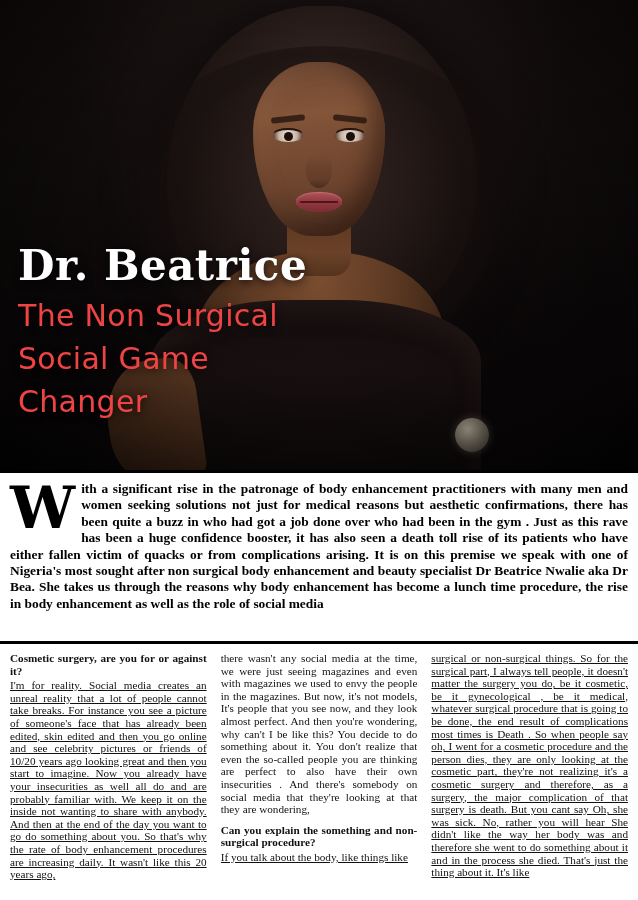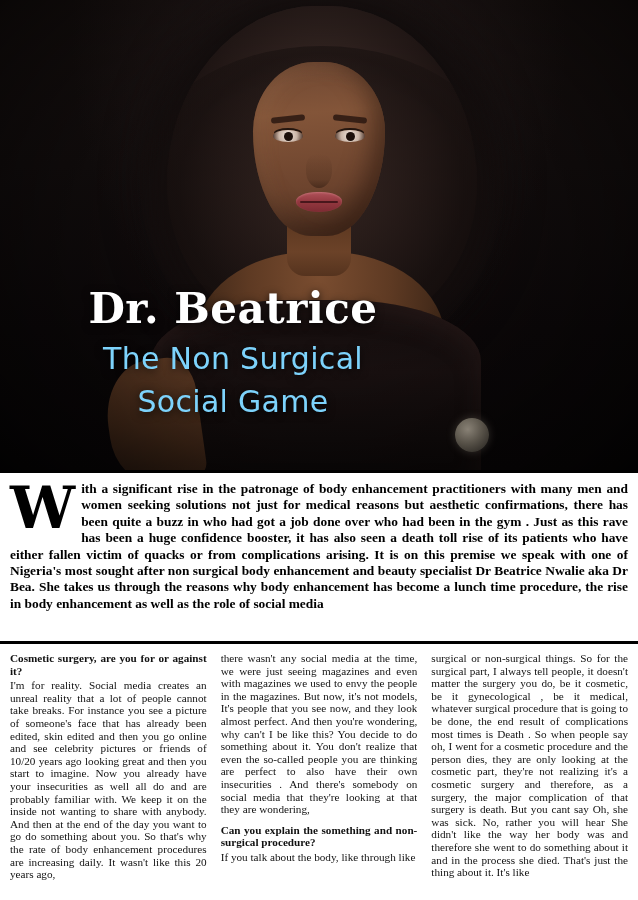--- a/index.html
+++ b/index.html
@@ -21,21 +21,20 @@
     box-sizing: border-box;
   }
 
   
   .hero {
     position: relative;
     width: 638px;
     height: 470px;
     overflow: hidden;
     background: #0a0708;
-    text-align: center;
   }
   .hero-bg {
     position: absolute;
     inset: 0;
     background:
       radial-gradient(circle at 50% 26%, rgba(120,90,80,0.30) 0%, rgba(30,20,20,0.0) 34%),
       radial-gradient(ellipse at 50% 8%, rgba(60,45,45,0.55) 0%, rgba(10,8,8,0) 55%),
       linear-gradient(180deg, #17100f 0%, #120d0d 35%, #0c0809 70%, #090607 100%);
   }
   
@@ -204,21 +203,21 @@
     color: #ffffff;
     font-size: 42px;
     line-height: 46px;
     letter-spacing: 0.5px;
     text-shadow: 0 2px 8px rgba(0,0,0,0.85);
     margin: 0;
   }
   .hero-sub {
     margin: 10px 0 0 0;
     font-family: "DejaVu Sans", sans-serif;
-    color: #7dd3fc;
+    color: #ef4444;
     font-size: 30px;
     line-height: 33px;
     font-weight: normal;
     letter-spacing: 0.3px;
     text-shadow: 0 2px 8px rgba(0,0,0,0.85);
   }
 
   
   .standfirst {
     position: relative;
@@ -248,39 +247,38 @@
   }
 
   
   .columns {
     display: flex;
     gap: 14px;
     padding: 8px 10px 6px 10px;
     box-sizing: border-box;
     height: 256px;
     overflow: hidden;
-    justify-content: flex-end;
   }
   .col {
     flex: 1 1 0;
     font-family: "Liberation Serif", serif;
     font-size: 11.2px;
     line-height: 12.6px;
     color: #111;
     text-align: justify;
     overflow: hidden;
   }
   .q {
     font-weight: bold;
     margin: 0 0 2px 0;
   }
   .a {
     margin: 0 0 8px 0;
   }
-  .col p:last-child { margin-bottom: 0; }
+  .col p:last-child { margin-bottom: 0; text-decoration: underline; }
 </style>
 </head>
 <body>
 
 <div class="page">
 
   <div class="hero">
     <div class="hero-bg"></div>
     <div class="hair"></div>
     <div class="chest"></div>
@@ -299,38 +297,39 @@
     </div>
     <div class="dress"></div>
     <div class="arm-l"></div>
     <div class="brooch"></div>
     <div class="vignette"></div>
 
     <div class="hero-title-wrap">
       <div class="hero-name">Dr. Beatrice</div>
       <div class="hero-sub">The Non Surgical</div>
       <div class="hero-sub">Social Game</div>
+      <div class="hero-sub">Changer</div>
     </div>
   </div>
 
   <div class="standfirst">
     <span class="dropcap">W</span><span>ith a significant rise in the patronage of body enhancement practitioners with many men and  women seeking solutions not just for medical reasons but aesthetic confirmations, there has been quite a buzz in who had got a job done over who had  been in the gym . Just as this rave has been a huge confidence booster, it has also seen a death toll rise of its patients who have either fallen victim of quacks or from complications arising. It is on this premise we speak with one of Nigeria's most sought after non surgical body enhancement and beauty specialist Dr Beatrice Nwalie aka Dr Bea. She takes us through the reasons why body enhancement has become a lunch time procedure, the rise in body enhancement as well as the role of social media</span>
   </div>
 
   <div class="columns">
 
     <div class="col">
       <p class="q">Cosmetic surgery, are you for or against it?</p>
       <p class="a">I'm for reality. Social media creates an unreal reality that a lot of people cannot take breaks.  For instance you see a picture of someone's face that has already been edited, skin edited and then you go online and see celebrity pictures or friends of 10/20 years ago looking great and then you start to imagine. Now you already have your insecurities as well all do and are probably familiar with. We keep it on the inside not wanting to share with anybody. And then at the end of the day you want to go do something about you. So that's why the rate of body enhancement procedures are increasing daily. It wasn't like this 20 years ago,</p>
     </div>
 
     <div class="col">
       <p class="a">there wasn't any social media at the time, we were just seeing magazines and even with magazines we used to envy the people in the magazines. But now, it's not models, It's people that you see now, and they look almost perfect. And then you're wondering, why can't I be like this? You decide to do something about it. You don't realize that even the so-called people you are thinking are perfect to also have their own insecurities . And there's somebody on social media that they're looking at that they are wondering,</p>
       <p class="q">Can you explain the something and non-surgical procedure?</p>
-      <p class="a">If you talk about the body, like through like</p>
+      <p class="a">If you talk about the body, like things like</p>
     </div>
 
     <div class="col">
       <p class="a">surgical or non-surgical things. So for the surgical part, I always tell people, it doesn't matter the surgery you do, be it cosmetic, be it gynecological , be it medical, whatever surgical procedure that is going to be done, the end result of complications most times is  Death . So when people say oh, I went for a cosmetic procedure and the person dies, they are only looking at the cosmetic part, they're not realizing it's a cosmetic surgery and therefore, as a surgery, the major complication of that surgery is death. But you cant say Oh, she was sick. No, rather you will hear She didn't like the way her body was and therefore she went to do something about it and in the process she died. That's just the thing about it. It's like</p>
     </div>
 
   </div>
 
 </div>
 

